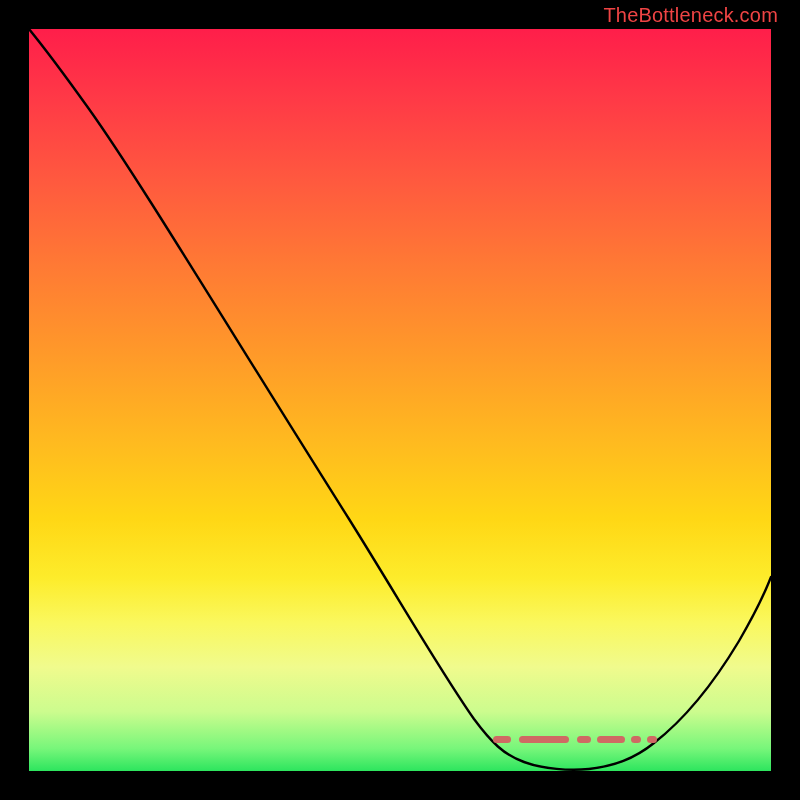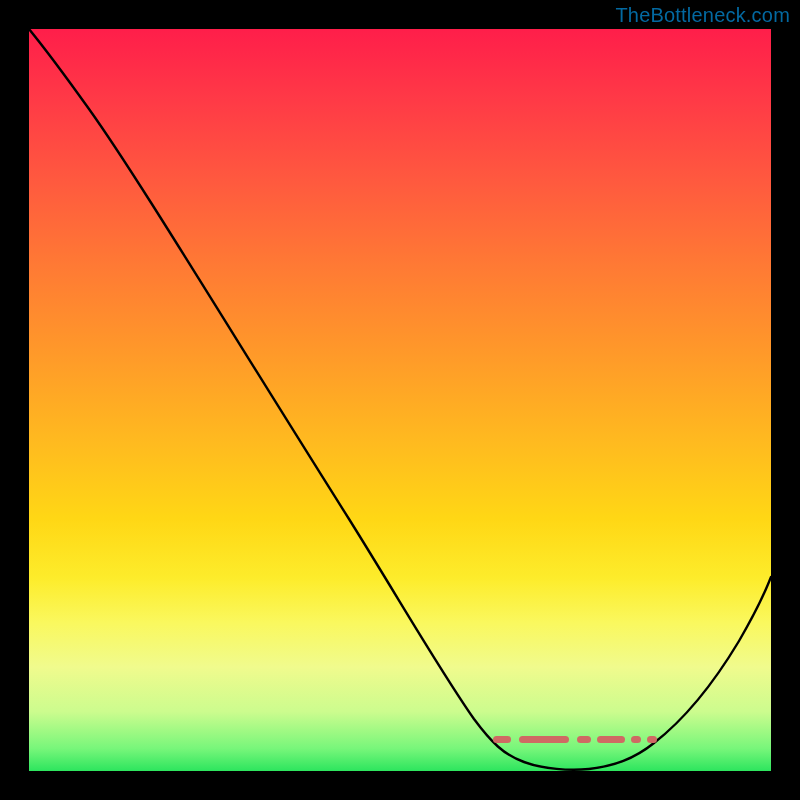--- a/index.html
+++ b/index.html
@@ -13,22 +13,22 @@
   }
   .stage {
     position: relative;
     width: 800px;
     height: 800px;
     background: #000;
   }
   .watermark {
     position: absolute;
     top: 4px;
-    right: 10px;
-    color: #0369a1;
+    right: 22px;
+    color: #ef4444;
     font-size: 20px;
     font-weight: 500;
     letter-spacing: 0.2px;
     z-index: 5;
   }
   .plot {
     position: absolute;
     left: 29px;
     top: 29px;
     width: 742px;

